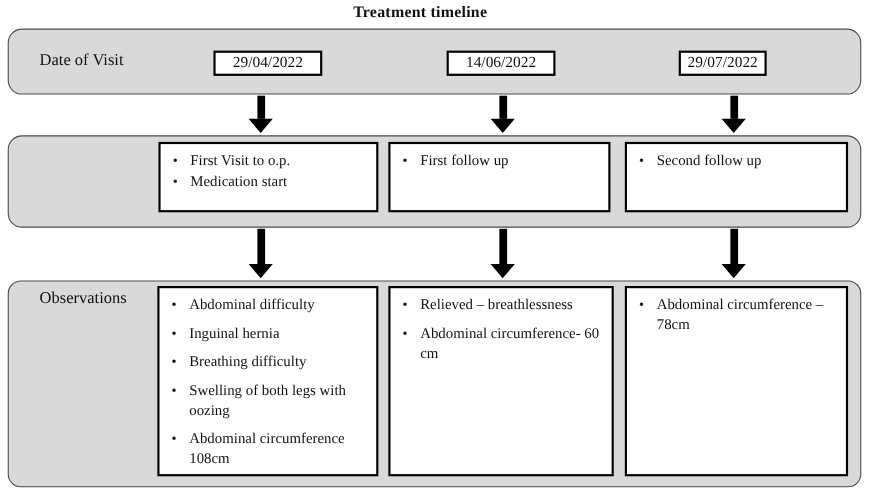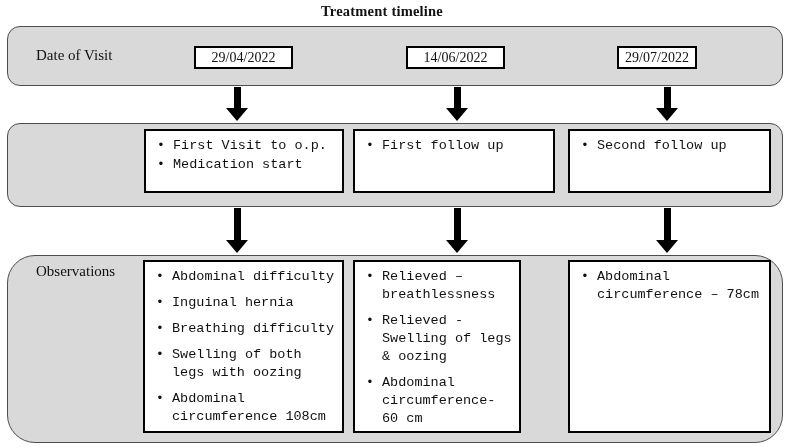--- a/index.html
+++ b/index.html
@@ -18,21 +18,21 @@
   .title{
     position:absolute;top:3px;left:0;width:764px;text-align:center;
     font-size:14.5px;font-weight:bold;letter-spacing:0.2px;
   }
   .band{
     position:absolute;left:7px;width:776px;background:var(--band_fill);
     border:1px solid var(--band_border);box-sizing:border-box;
   }
   #band-dates{top:26px;height:60px;border-radius:13px;padding-left:37px;}
   #band-visits{top:123px;height:84px;border-radius:13px;}
-  #band-observations{top:255px;height:188px;border-radius:28px;}
+  #band-observations{top:255px;height:188px;border-radius:12px;}
   .band-label{position:absolute;font-size:15px;white-space:nowrap;}
   #date-label{left:28px;top:20px;}
   #obs-label{left:28px;top:7px;}
   .datebox{
     position:absolute;top:19px;height:23px;background:#fff;
     border:2px solid var(--box_border);box-sizing:border-box;
     display:flex;align-items:center;justify-content:center;font-size:14px;
   }
   #datebox-1{left:186px;width:99px;}
   #datebox-2{left:398px;width:99px;}
@@ -40,23 +40,23 @@
   .wbox{
     position:absolute;background:#fff;border:2px solid var(--box_border);
     box-sizing:border-box;overflow:hidden;
   }
   .r2box{top:5px;height:64px;}
   #r2b1{left:136px;width:200px;}
   #r2b2{left:345px;width:202px;}
   #r2b3{left:560px;width:203px;}
   .r3box{top:4px;height:173px;}
   #r3b1{left:135px;width:201px;}
-  #r3b2{left:345px;width:168px;}
+  #r3b2{left:345px;width:205px;}
   #r3b3{left:560px;width:203px;}
-  ul.bullets{margin:0;padding:6px 5px 0 0;list-style:none;font-size:13.5px;line-height:18px;font-family:Liberation Mono, monospace;}
+  ul.bullets{margin:0;padding:6px 5px 0 0;list-style:none;font-size:13.5px;line-height:18px;}
   ul.bullets li{position:relative;padding-left:27px;margin-bottom:1px;}
   ul.bullets li::before{content:"\2022";position:absolute;left:11px;top:0;font-size:13px;}
   ul.spaced li{margin-bottom:8px;}
   .arrow{
     position:absolute;width:22px;display:flex;flex-direction:column;align-items:center;
   }
   .arrow .shaft{width:7px;flex:1 1 auto;background:var(--arrow);}
   .arrow .head{
     width:0;height:0;flex:0 0 auto;
     border-left:11px solid transparent;border-right:11px solid transparent;
@@ -138,21 +138,20 @@
         <li>Abdominal difficulty</li>
         <li>Inguinal hernia</li>
         <li>Breathing difficulty</li>
         <li>Swelling of both legs with oozing</li>
         <li>Abdominal circumference 108cm</li>
       </ul>
     </div>
     <div class="wbox r3box" id="r3b2">
       <ul class="bullets spaced">
         <li>Relieved – breathlessness</li>
-        <li>Relieved - Swelling of legs &amp; oozing</li>
         <li>Abdominal circumference- 60 cm</li>
       </ul>
     </div>
     <div class="wbox r3box" id="r3b3">
       <ul class="bullets spaced">
         <li>Abdominal circumference – 78cm</li>
       </ul>
     </div>
   </div>
 

